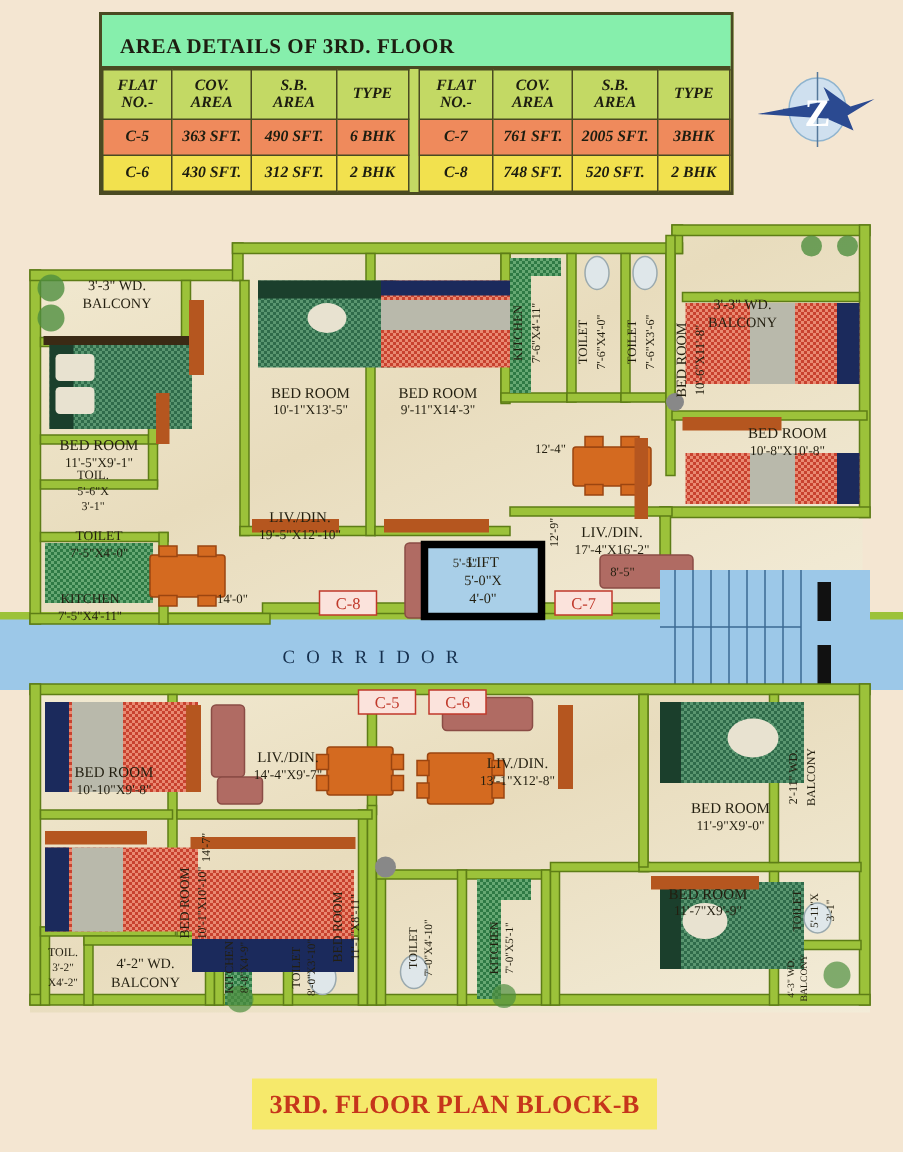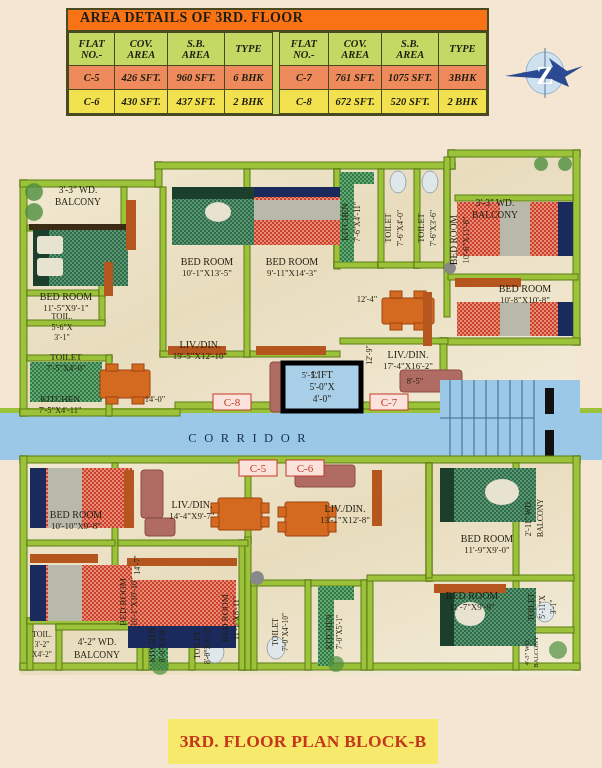--- a/index.html
+++ b/index.html
@@ -10,22 +10,22 @@
     overflow:hidden;position:relative;
   }
   
   #area-table{
     position:absolute;left:66px;top:8px;width:423px;
     border:2px solid #4a4a22;box-sizing:border-box;
     background:#c3d964;
   }
   #area-table .tbl-title{
     font-weight:bold;font-size:14px;color:#1d1d10;
-    padding:0 0 4px 12px;letter-spacing:.4px;
-    border-bottom:2px solid #4a4a22;background:#f97316;
+    padding:14px 0 4px 12px;letter-spacing:.4px;
+    border-bottom:2px solid #4a4a22;background:#86efac;
   }
   #area-table table{border-collapse:collapse;width:100%;font-style:italic;}
   #area-table td{
     border:1px solid #4a4a22;
     font-size:10.5px;font-weight:bold;color:#1d1d10;
     text-align:center;vertical-align:middle;
     padding:2px 1px;line-height:1.08;
   }
   #area-table tr.hdr td{background:#c3d964;height:28px;font-size:10.5px;}
   #area-table tr.r1 td{background:#ef8a5c;height:19px;}
@@ -35,21 +35,21 @@
 
   
   #compass{position:absolute;left:505px;top:40px;width:80px;height:70px;}
 
   
   #plan{position:absolute;left:0;top:140px;width:602px;height:565px;}
   #plan svg{display:block;}
 
   
   #plan-title{
-    position:absolute;left:168px;top:719px;width:270px;height:45px;
+    position:absolute;left:168px;top:719px;width:270px;height:34px;
     background:#f6e96b;color:#c6361b;
     font-weight:bold;font-size:17.5px;letter-spacing:.2px;
     display:flex;align-items:center;justify-content:center;
     font-family:"Liberation Serif", serif;
   }
   
   .rl{font-family:"Liberation Serif",serif;fill:#231f10;}
 </style>
 </head>
 <body>
@@ -64,37 +64,37 @@
       <td style="width:58px"><span>S.B.</span><br><span>AREA</span></td>
       <td style="width:48px">TYPE</td>
       <td class="gap"></td>
       <td style="width:50px"><span>FLAT</span><br><span>NO.-</span></td>
       <td style="width:54px"><span>COV.</span><br><span>AREA</span></td>
       <td style="width:58px"><span>S.B.</span><br><span>AREA</span></td>
       <td style="width:48px">TYPE</td>
     </tr>
     <tr class="r1">
       <td>C-5</td>
-      <td>426 SFT.</td>
-      <td>960 SFT.</td>
+      <td>363 SFT.</td>
+      <td>490 SFT.</td>
       <td>6 BHK</td>
       <td class="gap"></td>
       <td>C-7</td>
       <td>761 SFT.</td>
-      <td>1075 SFT.</td>
+      <td>2005 SFT.</td>
       <td>3BHK</td>
     </tr>
     <tr class="r2">
       <td>C-6</td>
       <td>430 SFT.</td>
-      <td>437 SFT.</td>
+      <td>312 SFT.</td>
       <td>2 BHK</td>
       <td class="gap"></td>
       <td>C-8</td>
-      <td>672 SFT.</td>
+      <td>748 SFT.</td>
       <td>520 SFT.</td>
       <td>2 BHK</td>
     </tr>
   </tbody>
     </table>
 </div>
 
 <div id="compass">
   <svg width="80" height="70" viewBox="0 0 80 70">
     <ellipse cx="40" cy="33" rx="19" ry="21" fill="#cfe0ef" stroke="#8fb4cf" stroke-width="1"></ellipse>

